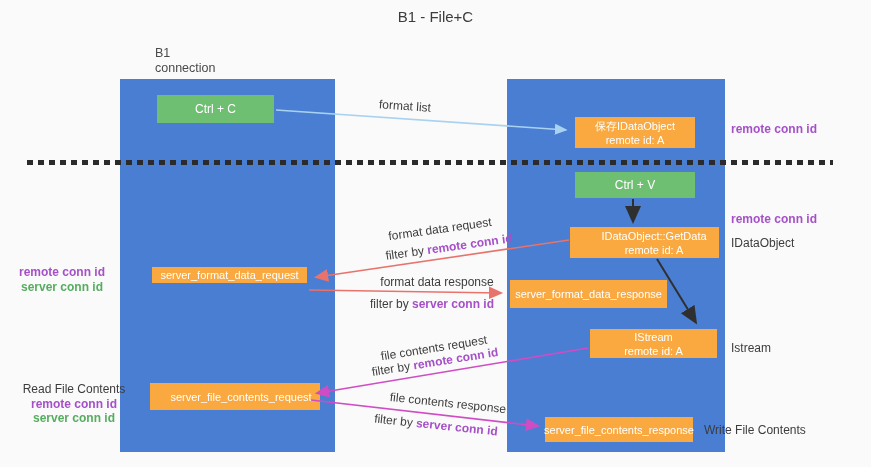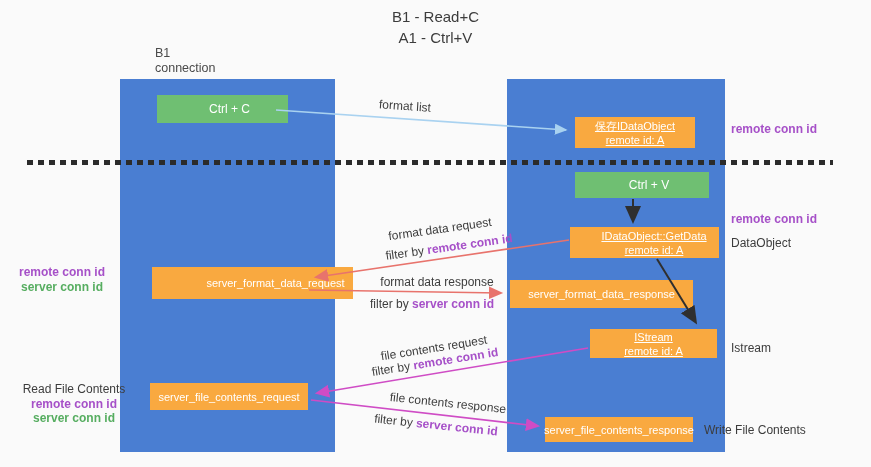--- a/index.html
+++ b/index.html
@@ -45,33 +45,33 @@
   }
   
   .box{
     display:flex;align-items:center;justify-content:center;
     flex-direction:column;
     color:#ffffff;
     text-align:center;
     z-index:4;
     white-space:nowrap;
   }
-  .green{background:#6fbf72;padding-left:14px;}
+  .green{background:#6fbf72;}
   .orange{background:#f9a940;}
-  .box .l1,.box .l2{font-size:11px;line-height:14px;text-decoration:underline;}
+  .box .l1,.box .l2{font-size:11px;line-height:14px;}
   .box.single{font-size:12px;}
   .box.mono-label{font-size:11px;}
   #box-ctrl-c{left:157px;top:95px;width:117px;height:28px;}
   #box-save-dataobject{left:575px;top:117px;width:120px;height:31px;}
   #box-ctrl-v{left:575px;top:172px;width:120px;height:26px;}
   #box-getdata{left:570px;top:227px;width:130px;height:31px;padding-left:19px;}
-  #box-format-request{left:152px;top:267px;width:155px;height:32px;padding-left:46px;}
-  #box-format-response{left:510px;top:280px;width:183px;height:28px;}
+  #box-format-request{left:152px;top:267px;width:155px;height:16px;}
+  #box-format-response{left:510px;top:280px;width:157px;height:28px;}
   #box-istream{left:590px;top:329px;width:127px;height:29px;}
-  #box-file-request{left:150px;top:383px;width:158px;height:27px;}
+  #box-file-request{left:150px;top:383px;width:158px;height:27px;padding-left:12px;}
   #box-file-response{left:545px;top:417px;width:148px;height:25px;}
   
   #arrows{left:0;top:0;z-index:6;pointer-events:none;}
   
   .flow-label{
     width:150px;text-align:center;
     font-size:12px;color:#3d3d3d;
     z-index:7;white-space:nowrap;
   }
   .purple{color:#a650c8;font-weight:bold;}
@@ -96,22 +96,21 @@
   #right-dataobject{left:731px;top:236px;color:#3c3c3c;}
   #right-istream{left:731px;top:341px;color:#3c3c3c;}
   #right-write{left:704px;top:423px;color:#3c3c3c;}
 </style>
 </head>
 <body>
 
 <div id="canvas">
 
   <div class="abs title">
-    <div>B1 - Read+C</div>
-    <div>A1 - Ctrl+V</div>
+    <div>B1 - File+C</div>
   </div>
 
   <div class="abs lane-header" id="header-left">
     <div>B1</div>
     <div>connection</div>
   </div>
   <div class="abs lane-header" id="header-right">
     <div>A1</div>
     <div>remote</div>
   </div>
@@ -216,17 +215,17 @@
   </div>
 
   <div class="abs side-label stack" id="left-bottom">
     <div class="plain">Read File Contents</div>
     <div class="purple">remote conn id</div>
     <div class="greentxt">server conn id</div>
   </div>
 
   <div class="abs side-label purple" id="right-conn-top">remote conn id</div>
   <div class="abs side-label purple" id="right-conn-mid">remote conn id</div>
-  <div class="abs side-label" id="right-dataobject">DataObject</div>
+  <div class="abs side-label" id="right-dataobject">IDataObject</div>
   <div class="abs side-label" id="right-istream">Istream</div>
   <div class="abs side-label" id="right-write">Write File Contents</div>
 
 </div>
 
 </body></html>

